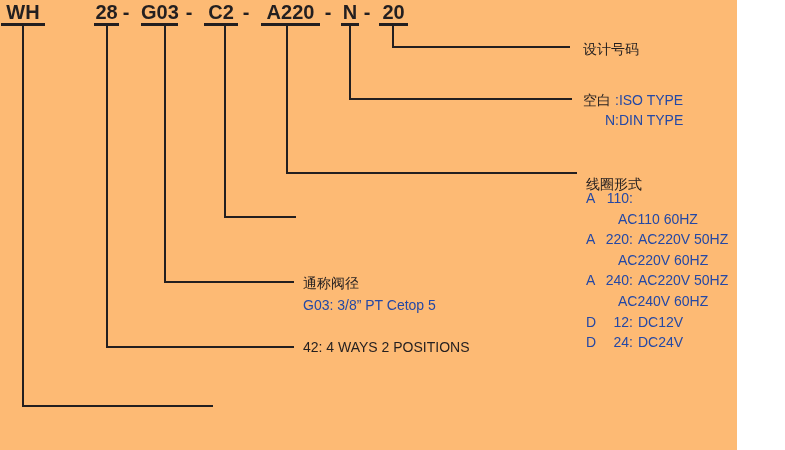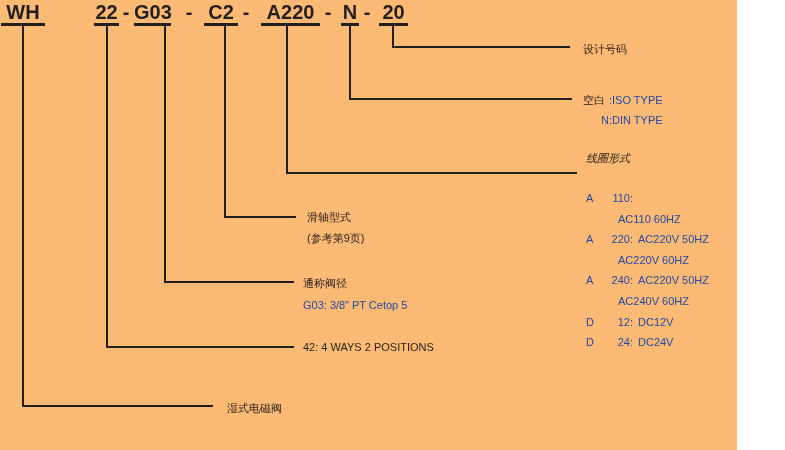--- a/index.html
+++ b/index.html
@@ -40,21 +40,21 @@
     width: 12px;
     text-align: center;
     color: var(--ink);
   }
   
   .vline { position: absolute; width: 2px; background: var(--ink); }
   .hline { position: absolute; height: 2px; background: var(--ink); }
   
   .lbl {
     position: absolute;
-    font-size: 11px;
+    font-size: 14px;
     line-height: 20px;
     color: var(--ink);
     white-space: nowrap;
   }
   .blue { color: var(--blue); }
   .blue-gap { margin-left: 4px; }
   .spool-block  { line-height: 21px; }
   .size-block   { line-height: 21.5px; }
   .coil-list    { line-height: 20.6px; color: var(--blue); }
   .coil-row { display: flex; }
@@ -67,23 +67,23 @@
   }
   .coil-code i { font-style: normal; }
   .coil-row.cont { margin-left: 32px; }
 </style>
 </head>
 <body>
 
 <div class="canvas">
 
   <span class="seg" style="left:1px;   width:44px;">WH</span>
-  <span class="seg" style="left:94px;  width:25px;">22</span>
+  <span class="seg" style="left:94px;  width:25px;">28</span>
   <span class="dash" style="left:120px;">-</span>
-  <span class="seg" style="left:134px; width:37px;">G03</span>
+  <span class="seg" style="left:141px; width:37px;">G03</span>
   <span class="dash" style="left:183px;">-</span>
   <span class="seg" style="left:204px; width:34px;">C2</span>
   <span class="dash" style="left:240px;">-</span>
   <span class="seg" style="left:261px; width:59px;">A220</span>
   <span class="dash" style="left:322px;">-</span>
   <span class="seg" style="left:341px; width:18px;">N</span>
   <span class="dash" style="left:361px;">-</span>
   <span class="seg" style="left:379px; width:29px;">20</span>
 
   <div class="vline" style="left:22px;  top:26px; height:381px;"></div>
@@ -104,21 +104,21 @@
 
   <div class="lbl" style="left:583px; top:39px;">设计号码</div>
 
   <div class="lbl" style="left:583px; top:90px;text-align:right;">
     <div>
       <span>空白</span><span class="blue blue-gap">:ISO TYPE</span>
     </div>
     <div class="blue">N:DIN TYPE</div>
   </div>
 
-  <div class="lbl" style="left:586px; top:148px;font-style:italic;">线圈形式</div>
+  <div class="lbl" style="left:586px; top:174px;">线圈形式</div>
 
   <div class="lbl coil-list" style="left:586px; top:188px;">
     <div class="coil-row">
       <span class="coil-code">
           <i>A</i>
           <i>110:</i>
         </span>
     </div>
     <div class="coil-row cont">
       <span>AC110 60HZ</span>
@@ -152,29 +152,24 @@
     </div>
     <div class="coil-row">
       <span class="coil-code">
           <i>D</i>
           <i>24:</i>
         </span>
       <span>DC24V</span>
     </div>
   </div>
 
-  <div class="lbl spool-block" style="left:307px; top:207px;">
-    <div>滑轴型式</div>
-    <div>(参考第9页)</div>
-  </div>
 
   <div class="lbl size-block" style="left:303px; top:273px;">
     <div>通称阀径</div>
     <div class="blue">G03: 3/8” PT Cetop 5</div>
   </div>
 
   <div class="lbl" style="left:303px; top:337px;">
     <div>42: 4 WAYS 2 POSITIONS</div>
   </div>
 
-  <div class="lbl" style="left:227px; top:398px;">湿式电磁阀</div>
 
 </div>
 
 </body></html>

